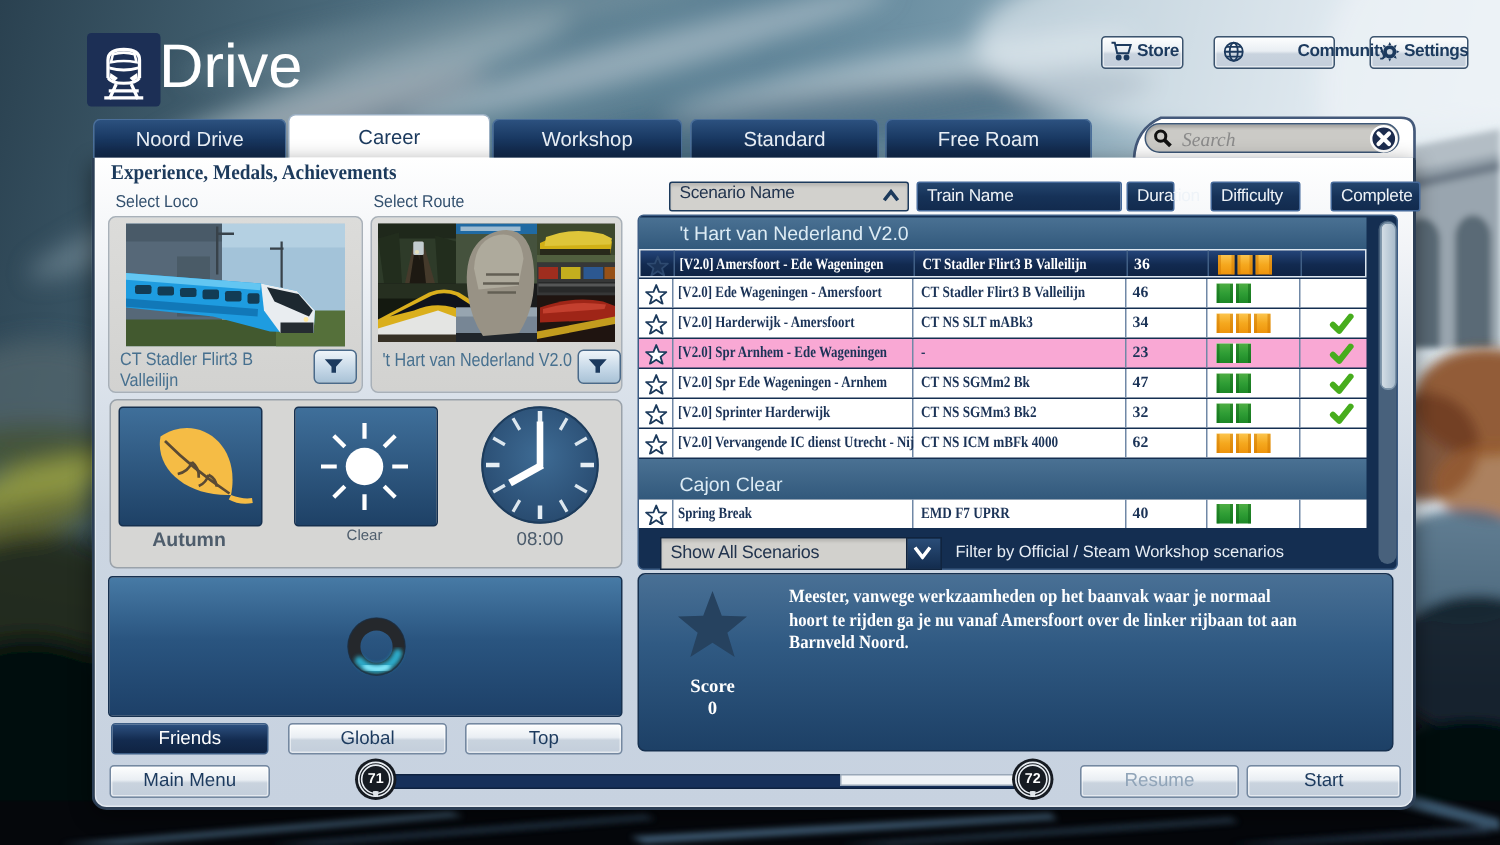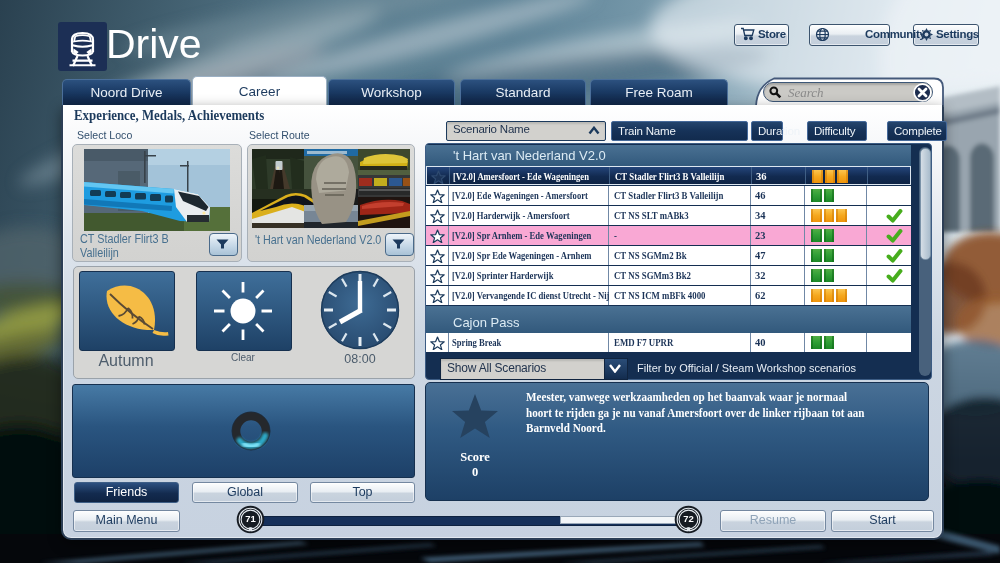--- a/index.html
+++ b/index.html
@@ -251,21 +251,21 @@
     <path d="M27 25 q-2.5 6.5 -9.5 8 M27 25 q5 4 4.5 10.5"></path>
     <path d="M38 33.5 q-1.5 5.5 -6.5 7.5 M38 33.5 q5 2.5 5.5 8"></path>
   </g>
 </svg>
 <svg class="abs" style="left:209px;top:277px" width="68" height="68" viewBox="0 0 68 68">
   <circle cx="34" cy="34" r="12.5" fill="#fff"></circle>
   <g stroke="#fff" stroke-width="2.8" stroke-linecap="butt">
     <path d="M34 5 V15.5 M34 52.5 V63 M5 34 H15.5 M52.5 34 H63 M13.5 13.5 L20.9 20.9 M47.1 47.1 L54.5 54.5 M54.5 13.5 L47.1 20.9 M20.9 47.1 L13.5 54.5"></path>
   </g>
 </svg>
-<div class="abs" style="left:79px;top:352px;width:94px;text-align:center;font-size:16px;color:#4e5d6c;">Autumn</div>
+<div class="abs" style="left:79px;top:352px;width:94px;text-align:center;font-size:13px;color:#4e5d6c;font-weight:bold;">Autumn</div>
 <div class="abs" style="left:196px;top:352px;width:94px;text-align:center;font-size:10px;color:#4e5d6c;">Clear</div>
 
 <svg class="abs" style="left:320px;top:270px" width="80" height="80" viewBox="0 0 80 80">
   <defs>
       <radialGradient id="cf" cx="50%" cy="42%" r="65%">
     <stop offset="0%" stop-color="#3e6b94"></stop>
         <stop offset="70%" stop-color="#2d5278"></stop>
         <stop offset="100%" stop-color="#26476a"></stop>
   </radialGradient>
     </defs>
@@ -443,21 +443,21 @@
     <div class="sname" style="color:#1b3357">[V2.0] Vervangende IC dienst Utrecht - Nij</div>
     <div class="tname" style="color:#1b3357">CT NS ICM mBFk 4000</div>
     <div class="dur" style="color:#1b3357">62</div>
     <div style="position:absolute;left:385px;top:3px;width:36px;height:13px;background:#ffffff;">
       <div style="position:absolute;left:0.0px;top:0;width:10.9px;height:13px;background:linear-gradient(180deg,#fcc54e,#f5a81e 50%,#ee940c);box-shadow:inset 2px 0 0 rgba(205,118,0,.5), inset -2px 0 0 rgba(205,118,0,.5);"></div>
       <div style="position:absolute;left:12.5px;top:0;width:10.9px;height:13px;background:linear-gradient(180deg,#fcc54e,#f5a81e 50%,#ee940c);box-shadow:inset 2px 0 0 rgba(205,118,0,.5), inset -2px 0 0 rgba(205,118,0,.5);"></div>
       <div style="position:absolute;left:25.0px;top:0;width:10.9px;height:13px;background:linear-gradient(180deg,#fcc54e,#f5a81e 50%,#ee940c);box-shadow:inset 2px 0 0 rgba(205,118,0,.5), inset -2px 0 0 rgba(205,118,0,.5);"></div>
     </div>
   </div>
 <div class="abs" style="left:426px;top:306px;width:485px;height:27px;background:linear-gradient(#4a7193,#32597c);color:#dcebf4;font-size:13px;">
-    <span style="position:absolute;left:27px;bottom:3px;">Cajon Pass</span>
+    <span style="position:absolute;left:27px;bottom:3px;">Cajon Clear</span>
   </div>
 <div class="abs" style="left:426px;top:333px;width:485px;height:18.5px;background:#ffffff;">
     <svg style="position:absolute;left:4px;top:2.5px" width="15" height="14" viewBox="0 0 17 16">
       <path d="M8.5 1.2 L10.6 6.4 L16.2 6.6 L11.8 10.2 L13.4 15.6 L8.5 12.4 L3.6 15.6 L5.2 10.2 L0.8 6.6 L6.4 6.4 z" fill="#ffffff" stroke="#1c3a5c" stroke-width="1.4" stroke-linejoin="round"></path>
     </svg>
     <div style="position:absolute;left:22px;top:0;bottom:0;width:1px;background:#7088a6;"></div>
     <div style="position:absolute;left:182px;top:0;bottom:0;width:1px;background:#7088a6;"></div>
     <div style="position:absolute;left:324px;top:0;bottom:0;width:1px;background:#7088a6;"></div>
     <div style="position:absolute;left:378px;top:0;bottom:0;width:1px;background:#7088a6;"></div>
     <div style="position:absolute;left:440px;top:0;bottom:0;width:1px;background:#7088a6;"></div>

